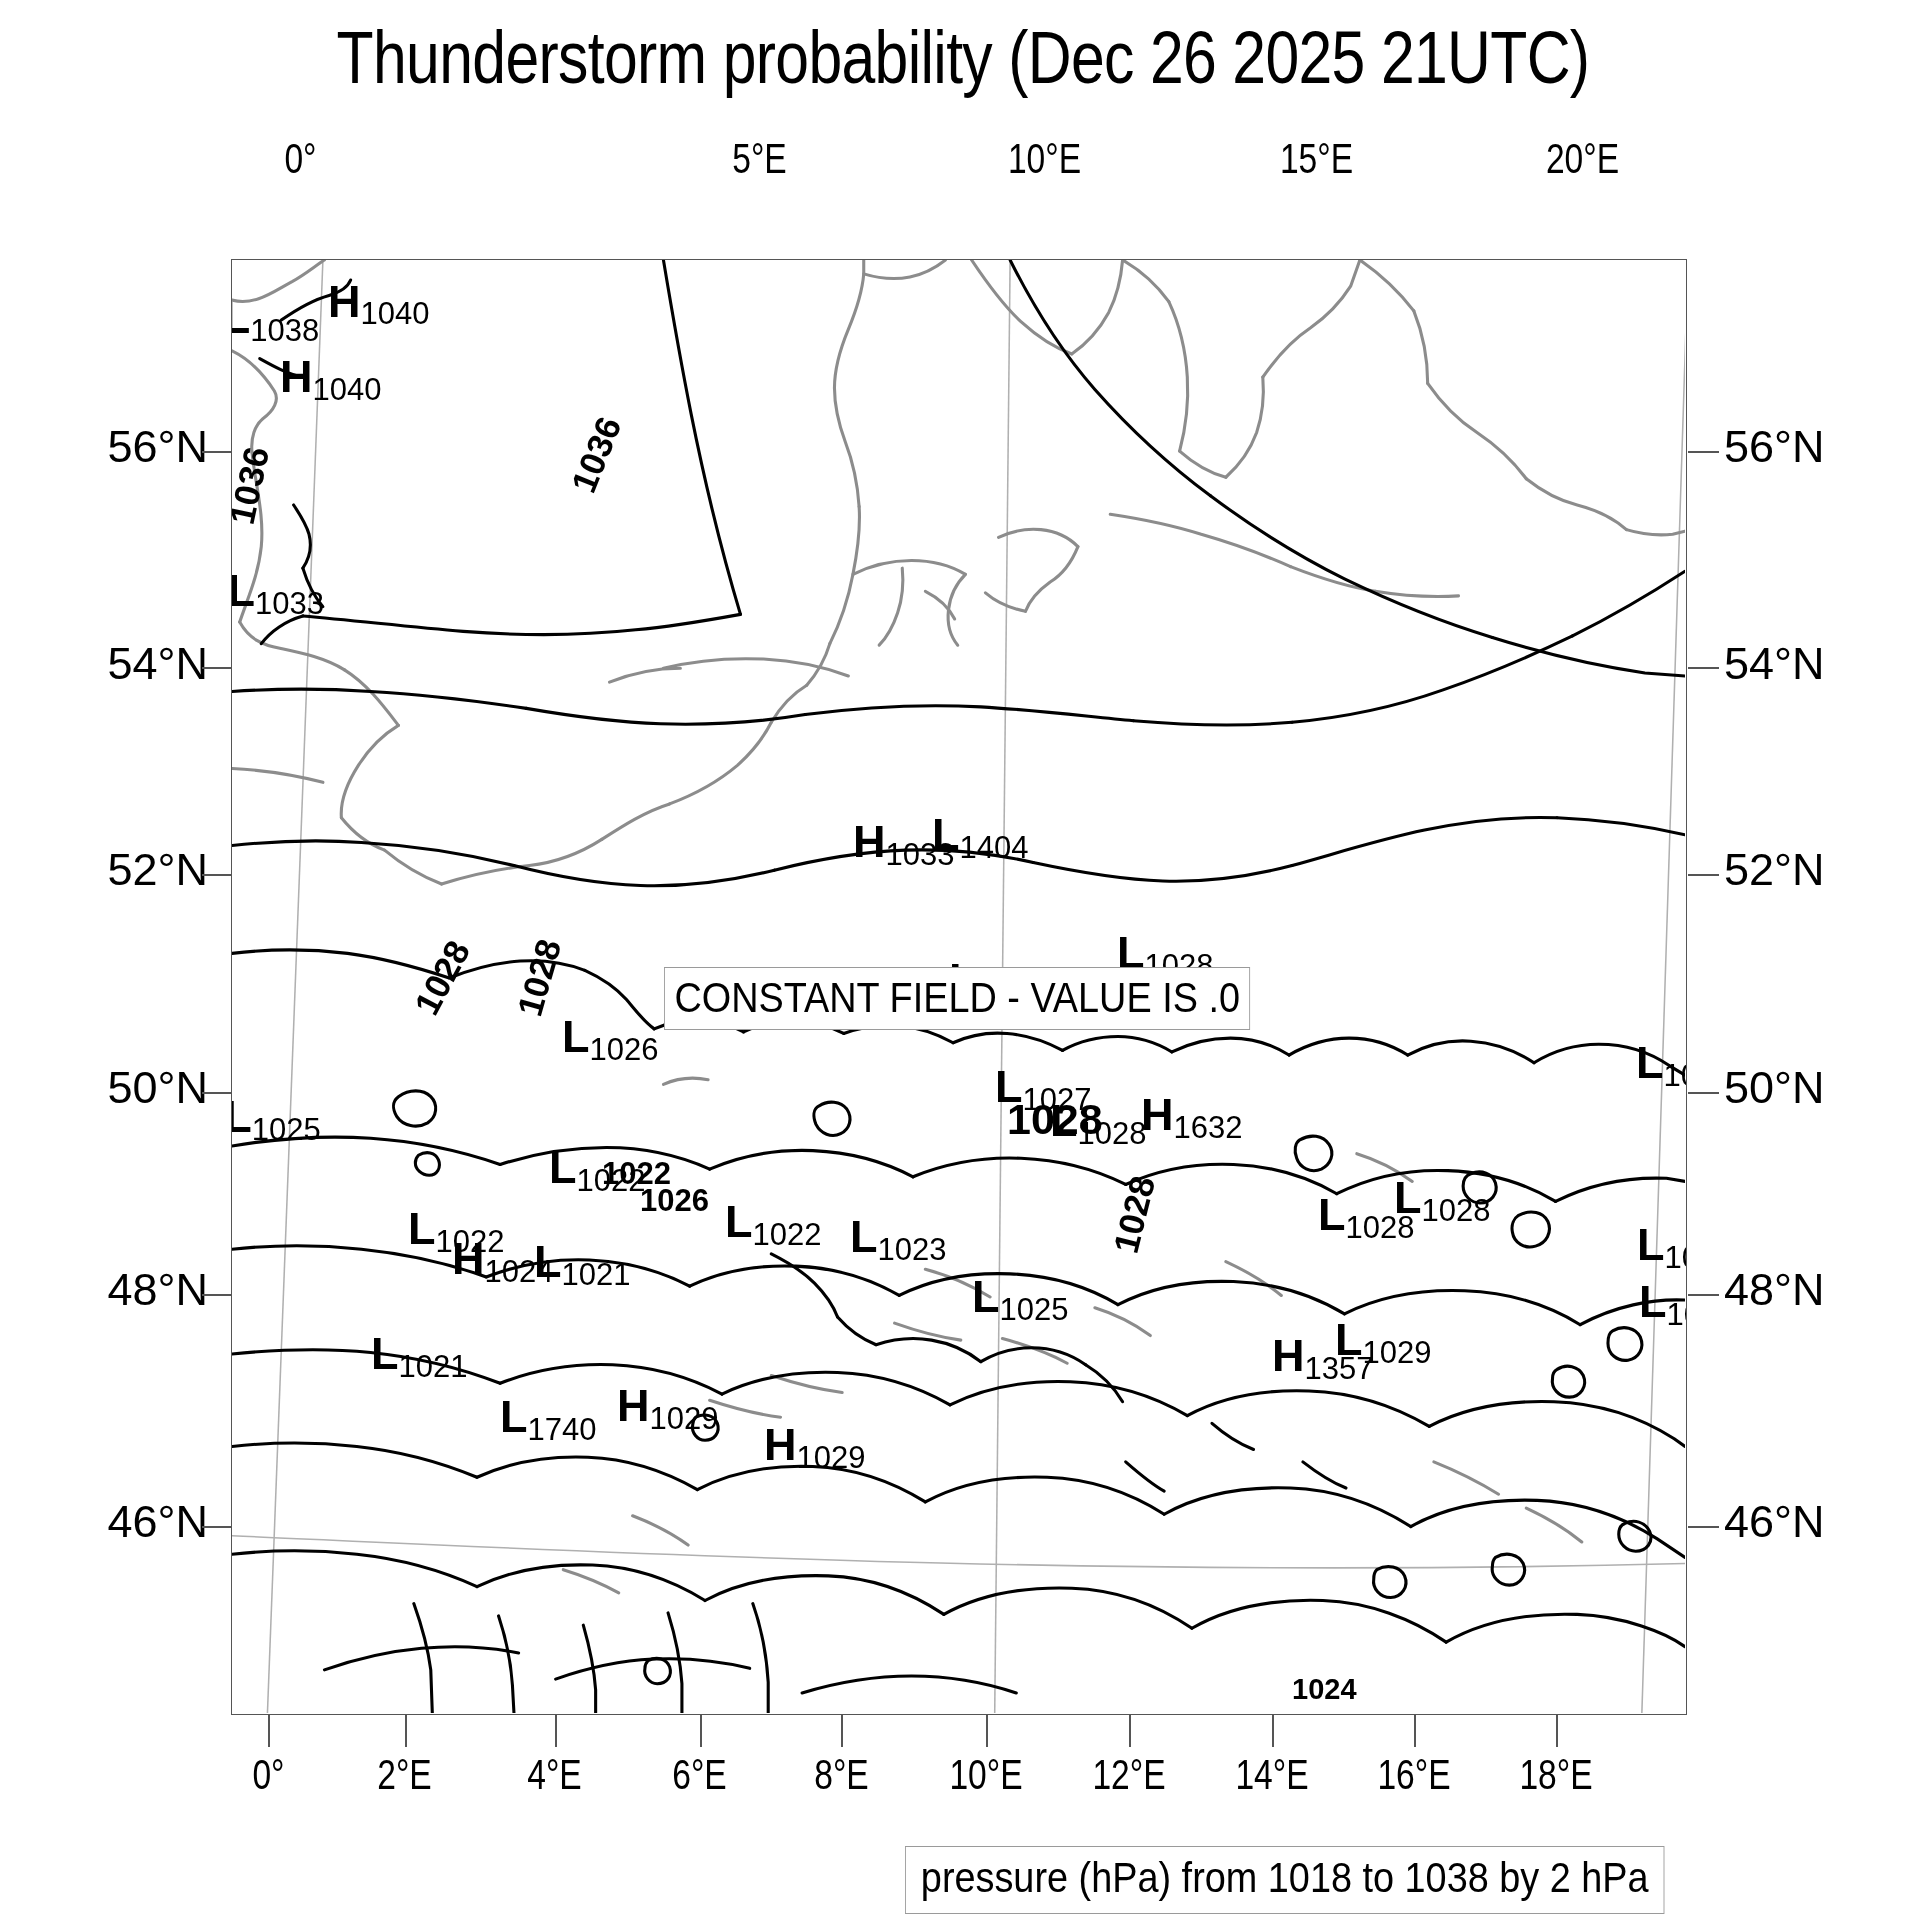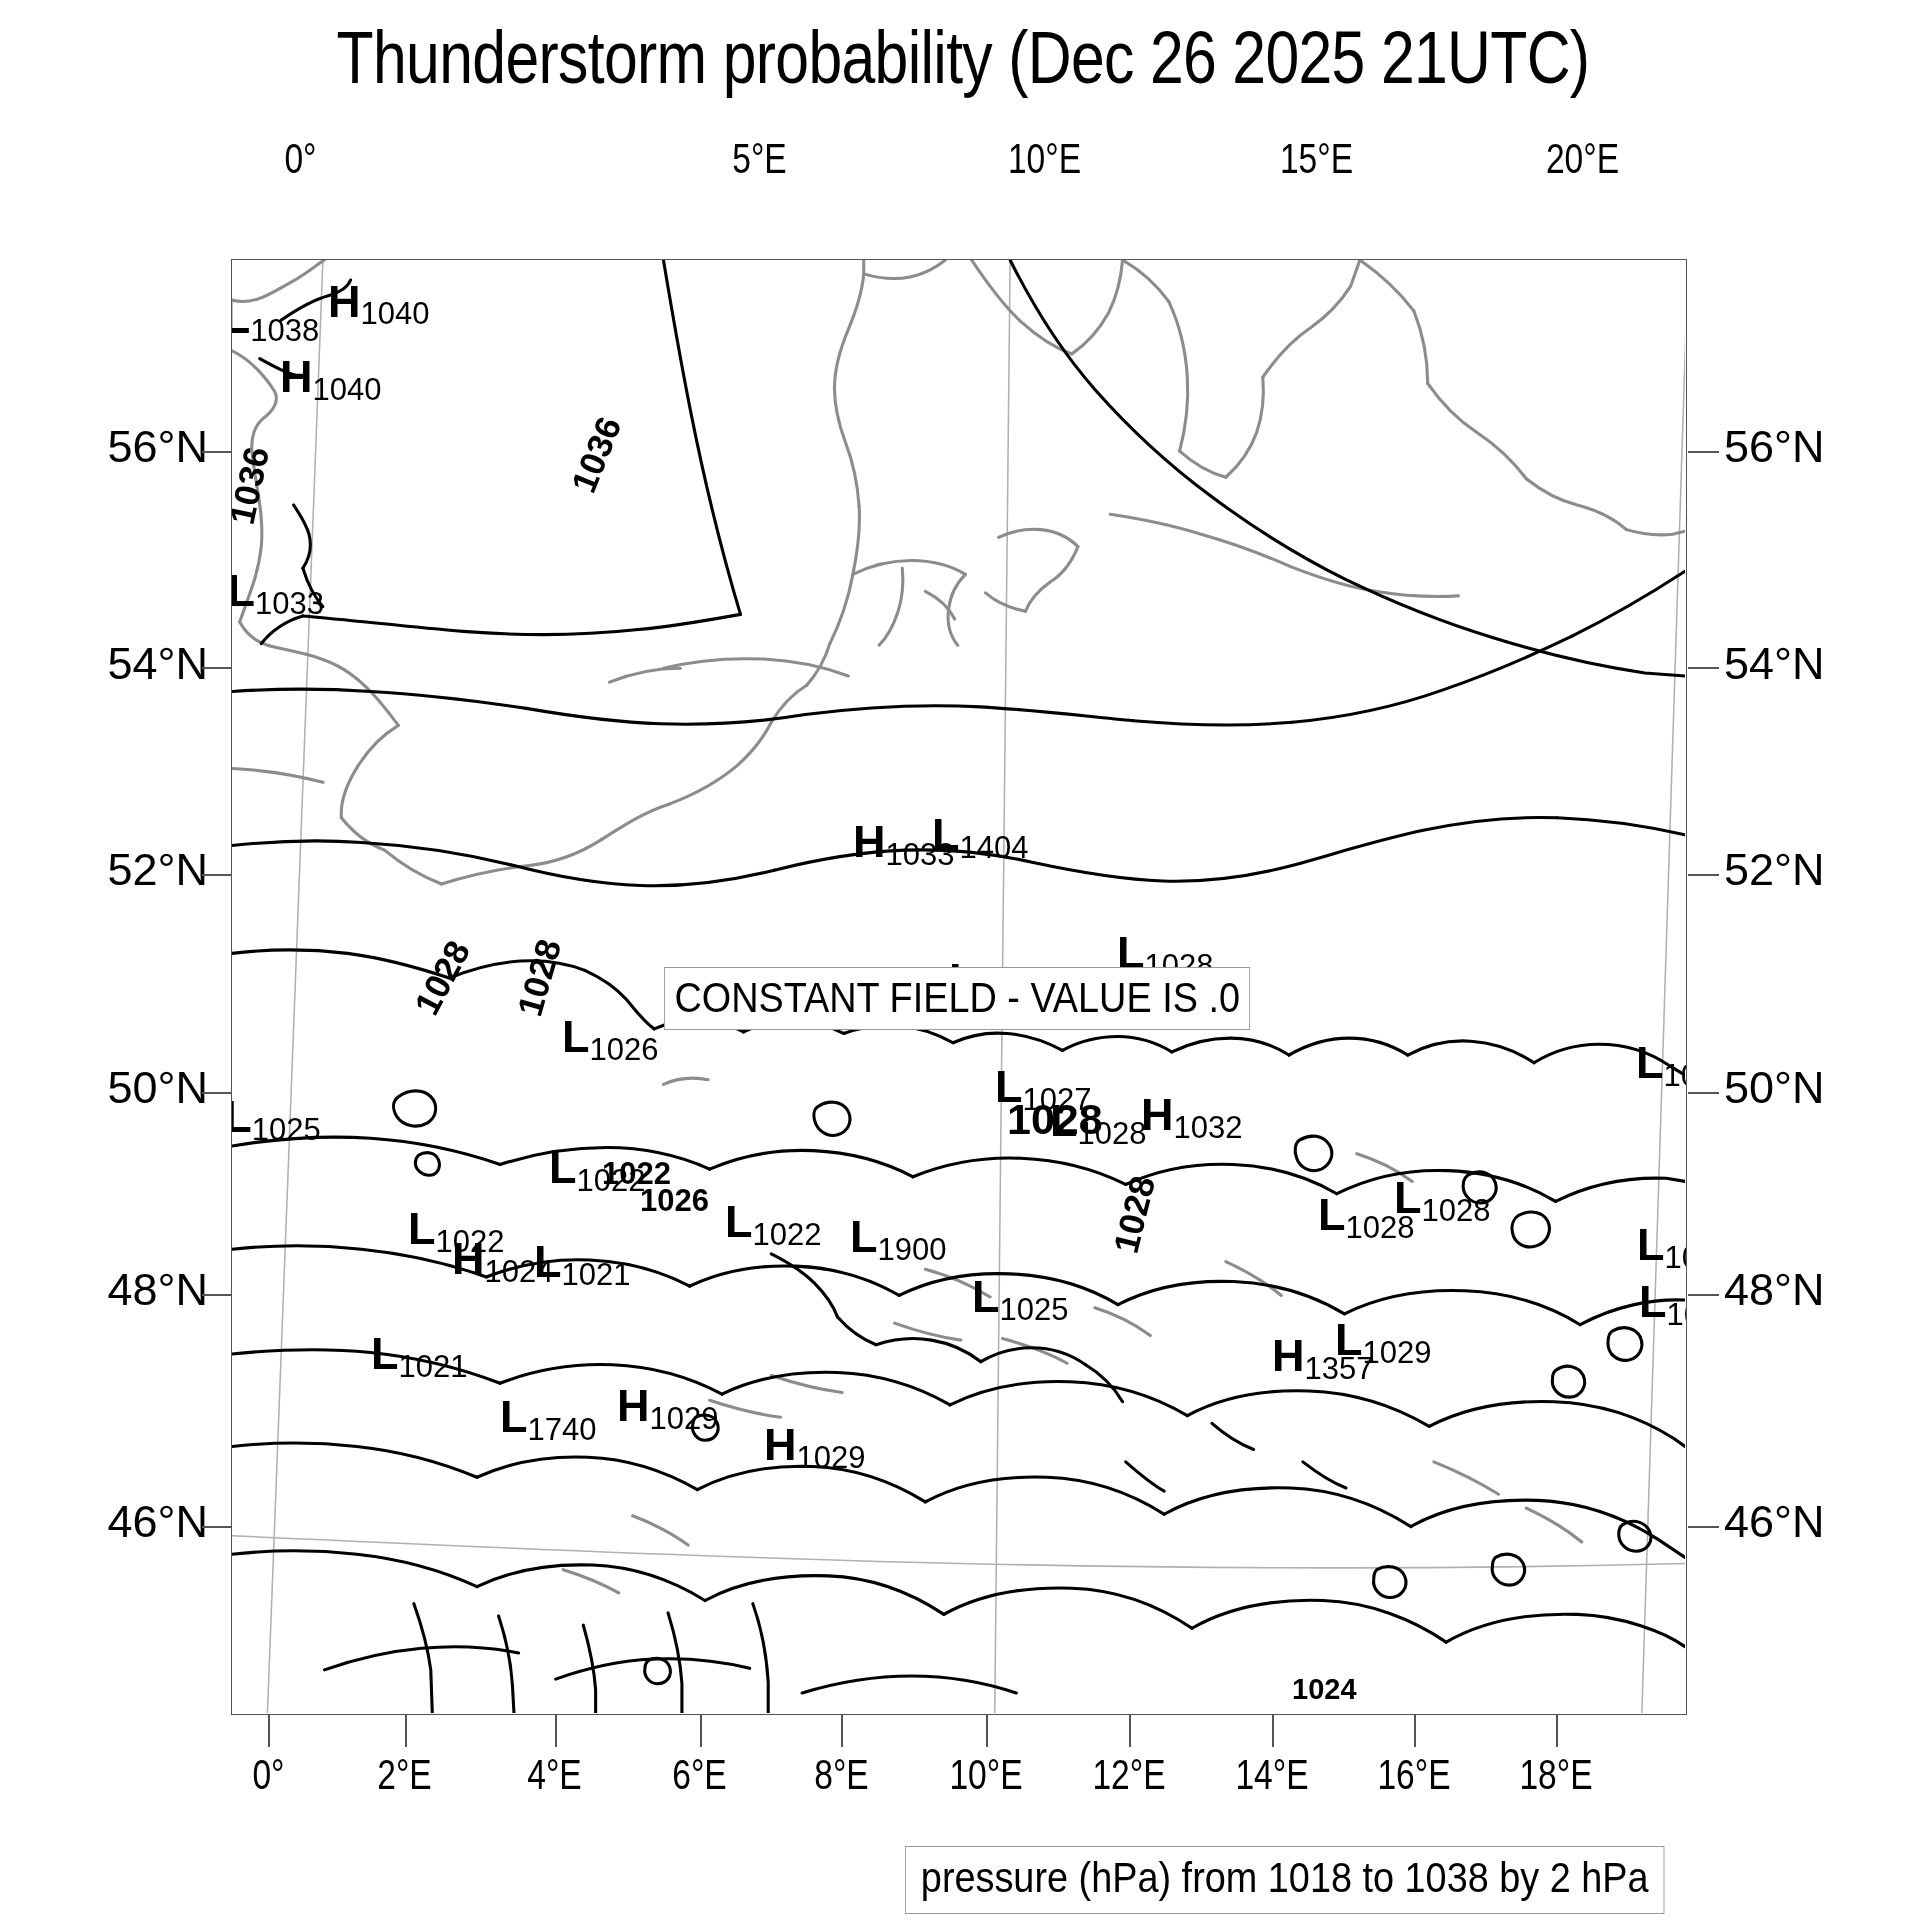--- a/index.html
+++ b/index.html
@@ -433,21 +433,21 @@
       <span class="sym">L</span><span class="val">1026</span>
     </div>
 
     <div class="hl" style="left:763px; top:804px;">
       <span class="sym">L</span><span class="val">1027</span>
     </div>
     <div class="hl" style="left:818px; top:838px;">
       <span class="sym">L</span><span class="val">1028</span>
     </div>
     <div class="hl" style="left:909px; top:832px;">
-      <span class="sym">H</span><span class="val">1032</span>
+      <span class="sym">H</span><span class="val">1632</span>
     </div>
     <div class="hl" style="left:-7.7px; top:834px;">
       <span class="sym">L</span><span class="val">1025</span>
     </div>
 
     <div class="hl" style="left:317px; top:885px;">
       <span class="sym">L</span><span class="val">1022</span>
     </div>
     <div class="hl" style="left:176px; top:946px;">
       <span class="sym">L</span><span class="val">1022</span>
@@ -455,21 +455,21 @@
     <div class="hl" style="left:220px; top:976px;">
       <span class="sym">H</span><span class="val">1024</span>
     </div>
     <div class="hl" style="left:302px; top:979px;">
       <span class="sym">L</span><span class="val">1021</span>
     </div>
     <div class="hl" style="left:493px; top:939px;">
       <span class="sym">L</span><span class="val">1022</span>
     </div>
     <div class="hl" style="left:618px; top:954px;">
-      <span class="sym">L</span><span class="val">1900</span>
+      <span class="sym">L</span><span class="val">1023</span>
     </div>
     <div class="hl" style="left:1086px; top:932px;">
       <span class="sym">L</span><span class="val">1028</span>
     </div>
     <div class="hl" style="left:740px; top:1014px;">
       <span class="sym">L</span><span class="val">1025</span>
     </div>
 
     <div class="hl" style="left:139px; top:1071px;">
       <span class="sym">L</span><span class="val">1021</span>

